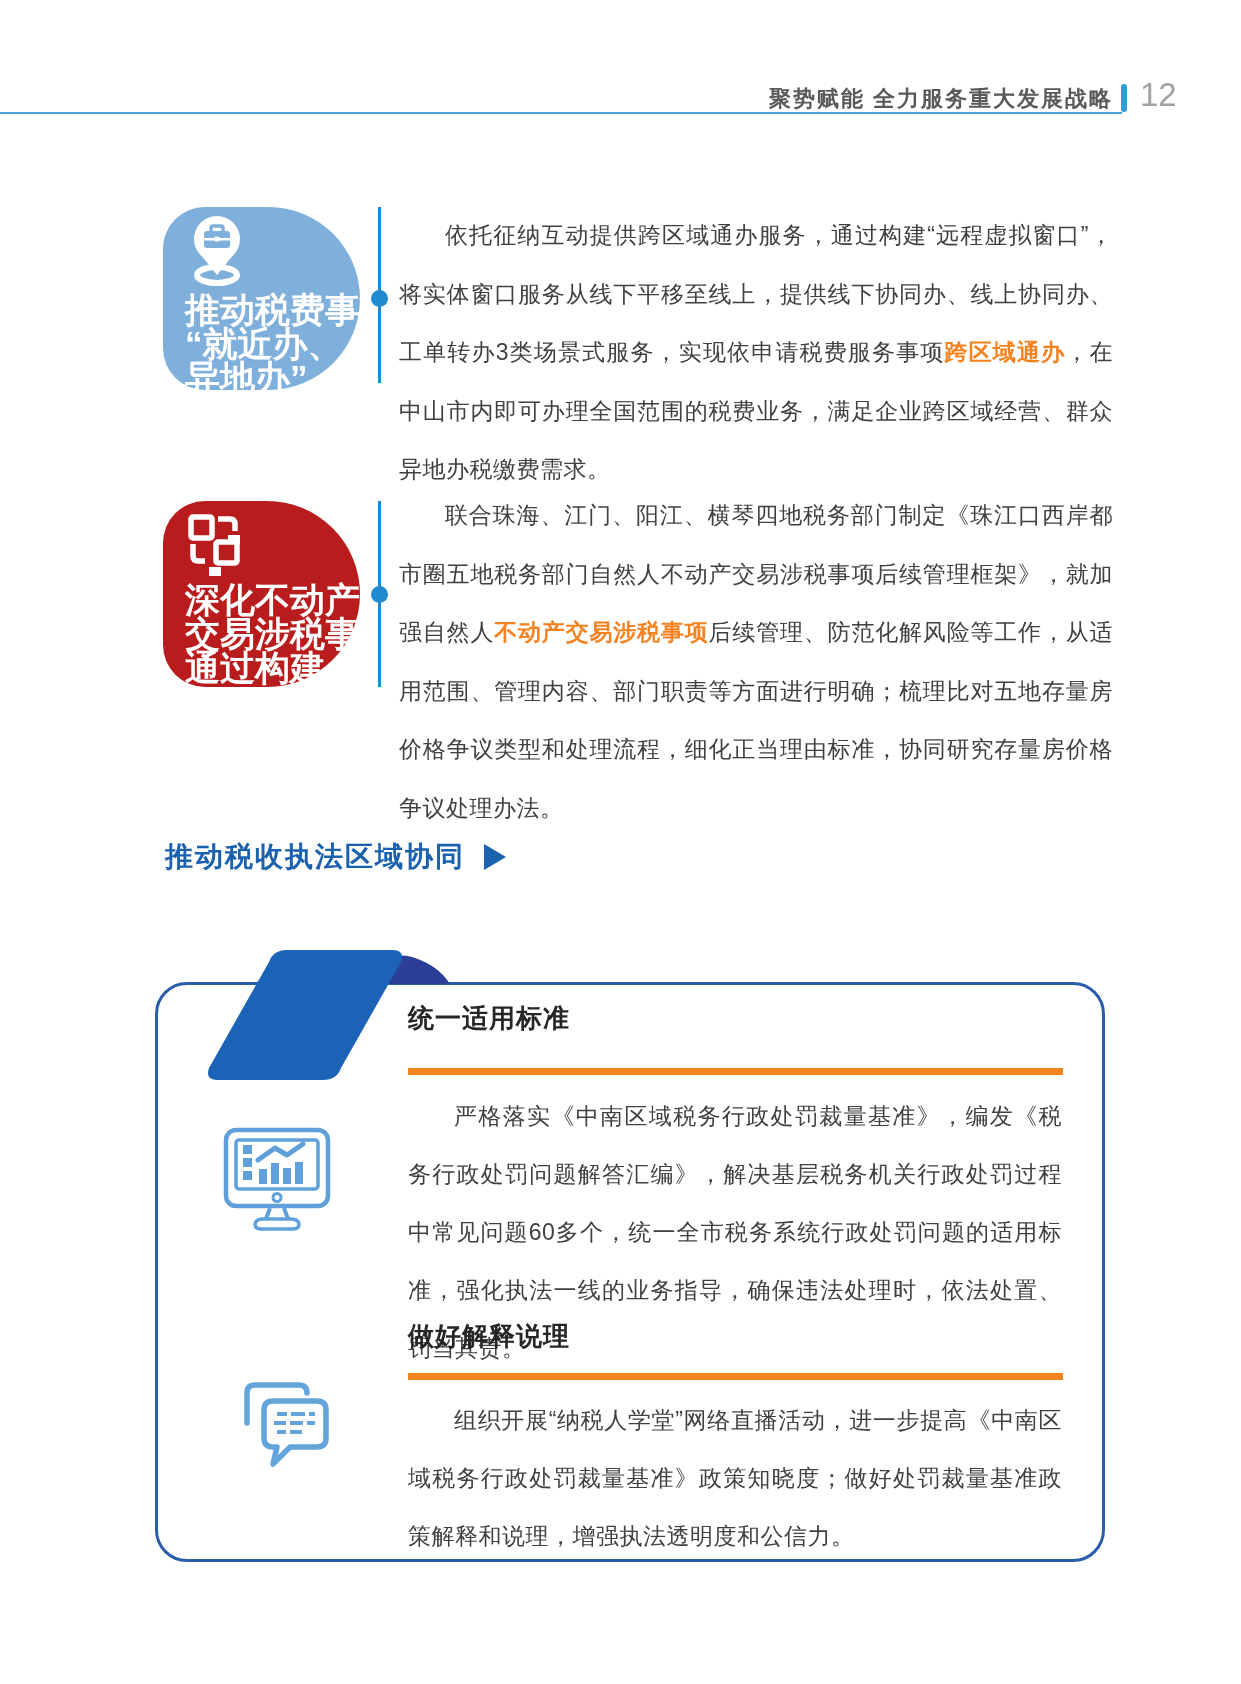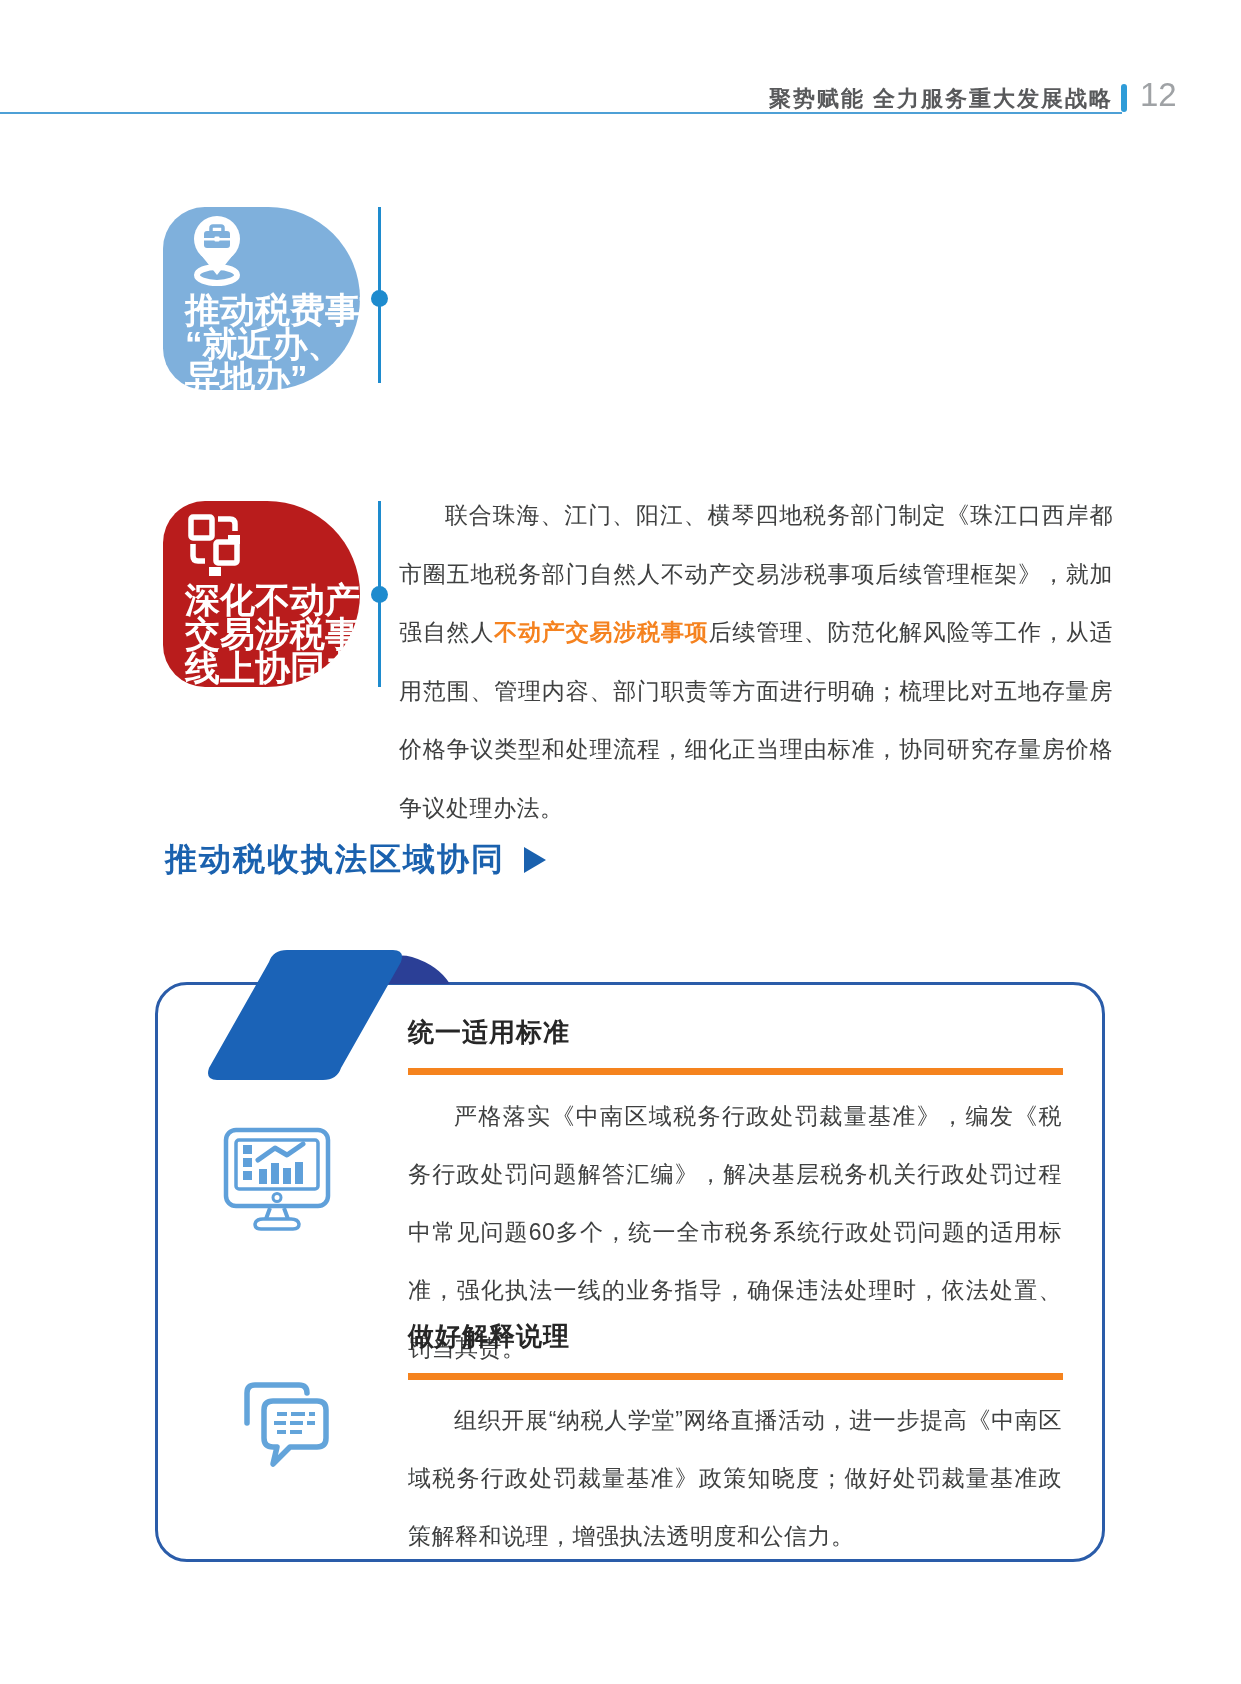--- a/index.html
+++ b/index.html
@@ -30,27 +30,27 @@
   
   .para{
     position:absolute;left:399px;width:714px;font-size:23px;line-height:58.5px;
     color:#3f4040;text-align:justify;text-indent:2em;letter-spacing:0.5px;
   }
   .para-1{top:206px;}
   .para-2{top:486px;}
   .hl{color:#f5821f;font-weight:bold;}
   
   .section-title{position:absolute;left:165px;top:838px;display:flex;align-items:center;}
-  .section-title .txt{font-size:32px;font-weight:bold;color:#1a61ae;letter-spacing:2px;}
+  .section-title .txt{font-size:28px;font-weight:bold;color:#1a61ae;letter-spacing:2px;}
   .section-title svg{margin-left:18px;display:block;}
   
   .card{position:absolute;left:155px;top:982px;width:950px;height:580px;border:3px solid #2a5ca9;border-radius:32px;box-sizing:border-box;background:#fff;}
   .ribbon{position:absolute;left:190px;top:940px;pointer-events:none;}
   .card-heading{position:absolute;left:250px;font-size:26px;font-weight:bold;color:#262626;letter-spacing:1px;}
-  .card-heading.h1{top:30px;}
+  .card-heading.h1{top:16px;}
   .card-heading.h2{top:334px;text-align:right;}
   .orange-rule{position:absolute;left:250px;width:655px;height:7px;background:#f5831e;}
   .orange-rule.r1{top:83px;}
   .orange-rule.r2{top:388px;}
   .card-para{
     position:absolute;left:250px;width:654px;font-size:23px;line-height:58px;
     color:#3f4040;text-align:justify;text-indent:2em;letter-spacing:0.5px;
   }
   .card-para.p1{top:102px;}
   .card-para.p2{top:406px;}
@@ -80,36 +80,37 @@
     </svg>
     <div class="blob-label">
       <div>推动税费事项</div>
       <div>“就近办、</div>
       <div>异地办”</div>
     </div>
   </div>
   <div class="vline vline-1"></div>
   <div class="dot dot-1"></div>
 
+  <div class="para para-1"><span>依托征纳互动提供跨区域通办服务，通过构建“远程虚拟窗口”，将实体窗口服务从线下平移至线上，提供线下协同办、线上协同办、工单转办3类场景式服务，实现依申请税费服务事项</span><span class="hl">跨区域通办</span><span>，在中山市内即可办理全国范围的税费业务，满足企业跨区域经营、群众异地办税缴费需求。</span></div>
 
   <div class="blob blob-2">
     <svg class="blob-icon" width="64" height="66" viewBox="0 0 64 66">
       <g stroke="#ffffff" stroke-width="5.5" fill="none">
         <rect x="8" y="6" width="21" height="21" rx="2"></rect>
         <rect x="33" y="31" width="21" height="21" rx="2"></rect>
         <path d="M35,8 h12 q5,0 5,5 v7"></path>
         <path d="M10,33 v12 q0,5 5,5 h7"></path>
       </g>
       <rect x="45" y="24" width="12" height="9" fill="#ffffff"></rect>
       <rect x="26" y="56" width="12" height="9" fill="#ffffff"></rect>
     </svg>
     <div class="blob-label">
       <div>深化不动产</div>
       <div>交易涉税事项</div>
-      <div>线上协同办</div>
+      <div>通过构建</div>
     </div>
   </div>
   <div class="vline vline-2"></div>
   <div class="dot dot-2"></div>
 
   <div class="para para-2"><span>联合珠海、江门、阳江、横琴四地税务部门制定《珠江口西岸都市圈五地税务部门自然人不动产交易涉税事项后续管理框架》，就加强自然人</span><span class="hl">不动产交易涉税事项</span><span>后续管理、防范化解风险等工作，从适用范围、管理内容、部门职责等方面进行明确；梳理比对五地存量房价格争议类型和处理流程，细化正当理由标准，协同研究存量房价格争议处理办法。</span></div>
 
   <div class="section-title">
     <span class="txt">推动税收执法区域协同</span>
     <svg width="24" height="28" viewBox="0 0 24 28">

